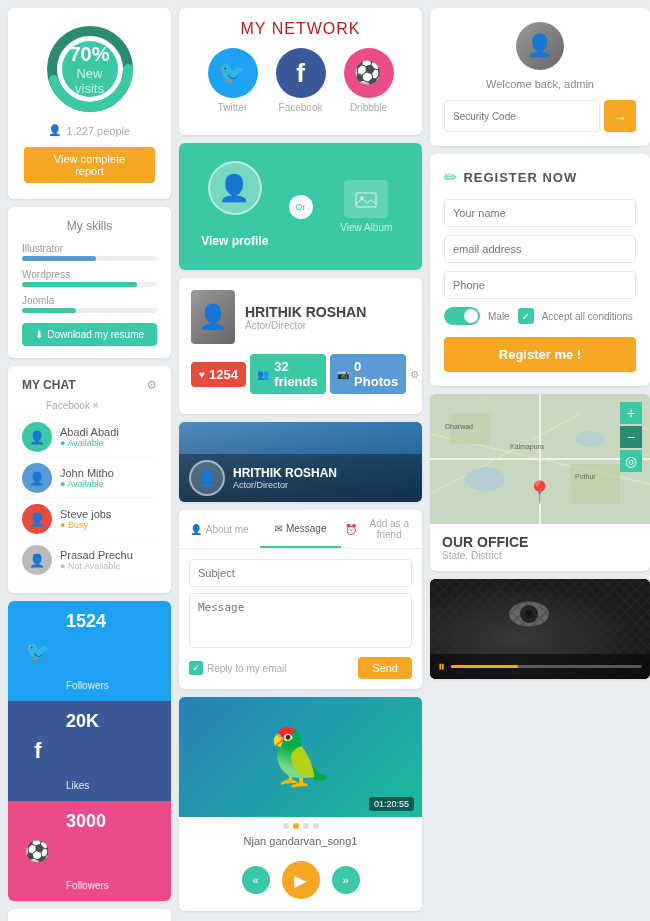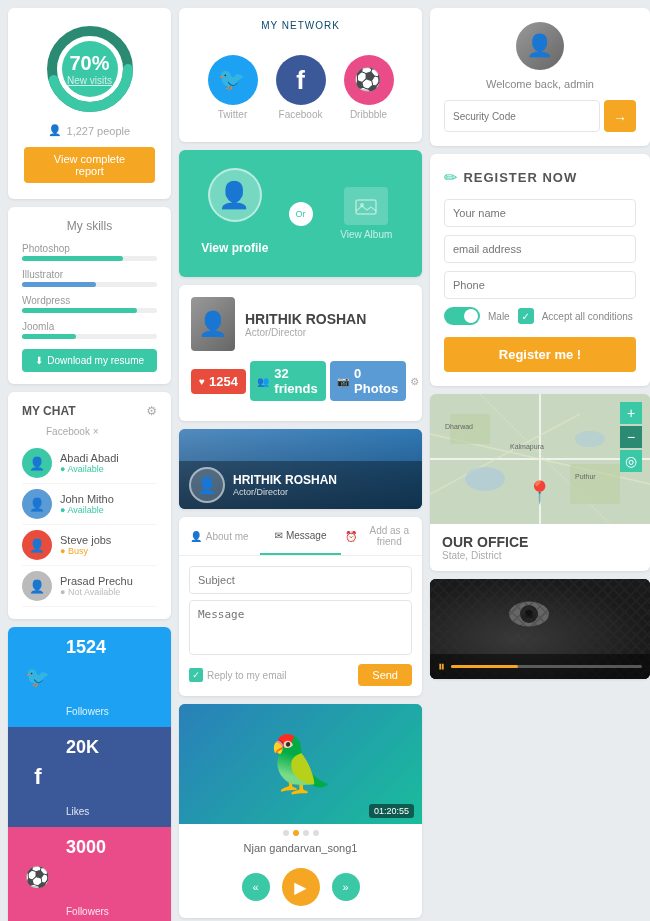--- a/index.html
+++ b/index.html
@@ -30,21 +30,21 @@
       margin: 0 auto 10px;
     }
     .donut-wrap svg { width: 90px; height: 90px; }
     .donut-center {
       position: absolute;
       top: 50%; left: 50%;
       transform: translate(-50%, -50%);
       text-align: center;
     }
     .donut-pct { font-size: 20px; font-weight: 700; color: #fff; }
-    .donut-label { font-size: 10px; color: #d0f0ea; text-decoration: underline; }
+    .donut-label { font-size: 13px; color: #d0f0ea; }
     .people-row {
       display: flex; align-items: center; justify-content: center;
       gap: 4px; color: #aaa; font-size: 11px; margin-bottom: 10px;
     }
     .btn-orange {
       background: #f5a623; color: #fff; border: none; border-radius: 4px;
       padding: 6px 14px; font-size: 11px; cursor: pointer; width: 100%;
     }
     .card-skills { padding: 12px 14px; }
     .skills-title { font-size: 12px; color: #888; margin-bottom: 10px; text-align: center; }
@@ -96,21 +96,21 @@
     .follower-label { font-size: 10px; opacity: 0.85; margin-top: 48px; }
 
     
     .card-avatar-bottom {
       padding: 12px;
       display: flex; align-items: center; justify-content: center;
     }
 
     
     .card-network { padding: 12px; text-align: center; }
-    .network-title { font-size: 10px; color: #0c4a6e; letter-spacing: 1px; margin-bottom: 24px; }
+    .network-title { font-size: 16px; color: #b91c1c; letter-spacing: 1px; margin-bottom: 10px; }
     .network-icons { display: flex; justify-content: center; gap: 18px; margin-bottom: 10px; }
     .net-icon-wrap { text-align: center; }
     .net-icon {
       width: 50px; height: 50px; border-radius: 50%;
       display: flex; align-items: center; justify-content: center;
       font-size: 22px; color: #fff; margin: 0 auto 4px;
     }
     .net-tw { background: #1da1f2; }
     .net-fb { background: #3b5998; }
     .net-dr { background: #ea4c89; }
@@ -318,26 +318,20 @@
       <div class="people-row">
         <span>👤</span>
         <span>1,227 people</span>
       </div>
       <button class="btn-orange">View complete report</button>
     </div>
 
     <div class="card card-skills">
       <div class="skills-title">My skills</div>
       <div>
-        <div class="skill-item">
-          <div class="skill-name">Photoshop</div>
-          <div class="skill-bar-bg">
-              <div class="skill-bar-fill teal" style="width:75%"></div>
-            </div>
-        </div>
         <div class="skill-item">
           <div class="skill-name">Illustrator</div>
           <div class="skill-bar-bg">
               <div class="skill-bar-fill blue" style="width:55%"></div>
             </div>
         </div>
         <div class="skill-item">
           <div class="skill-name">Wordpress</div>
           <div class="skill-bar-bg">
               <div class="skill-bar-fill teal" style="width:85%"></div>

